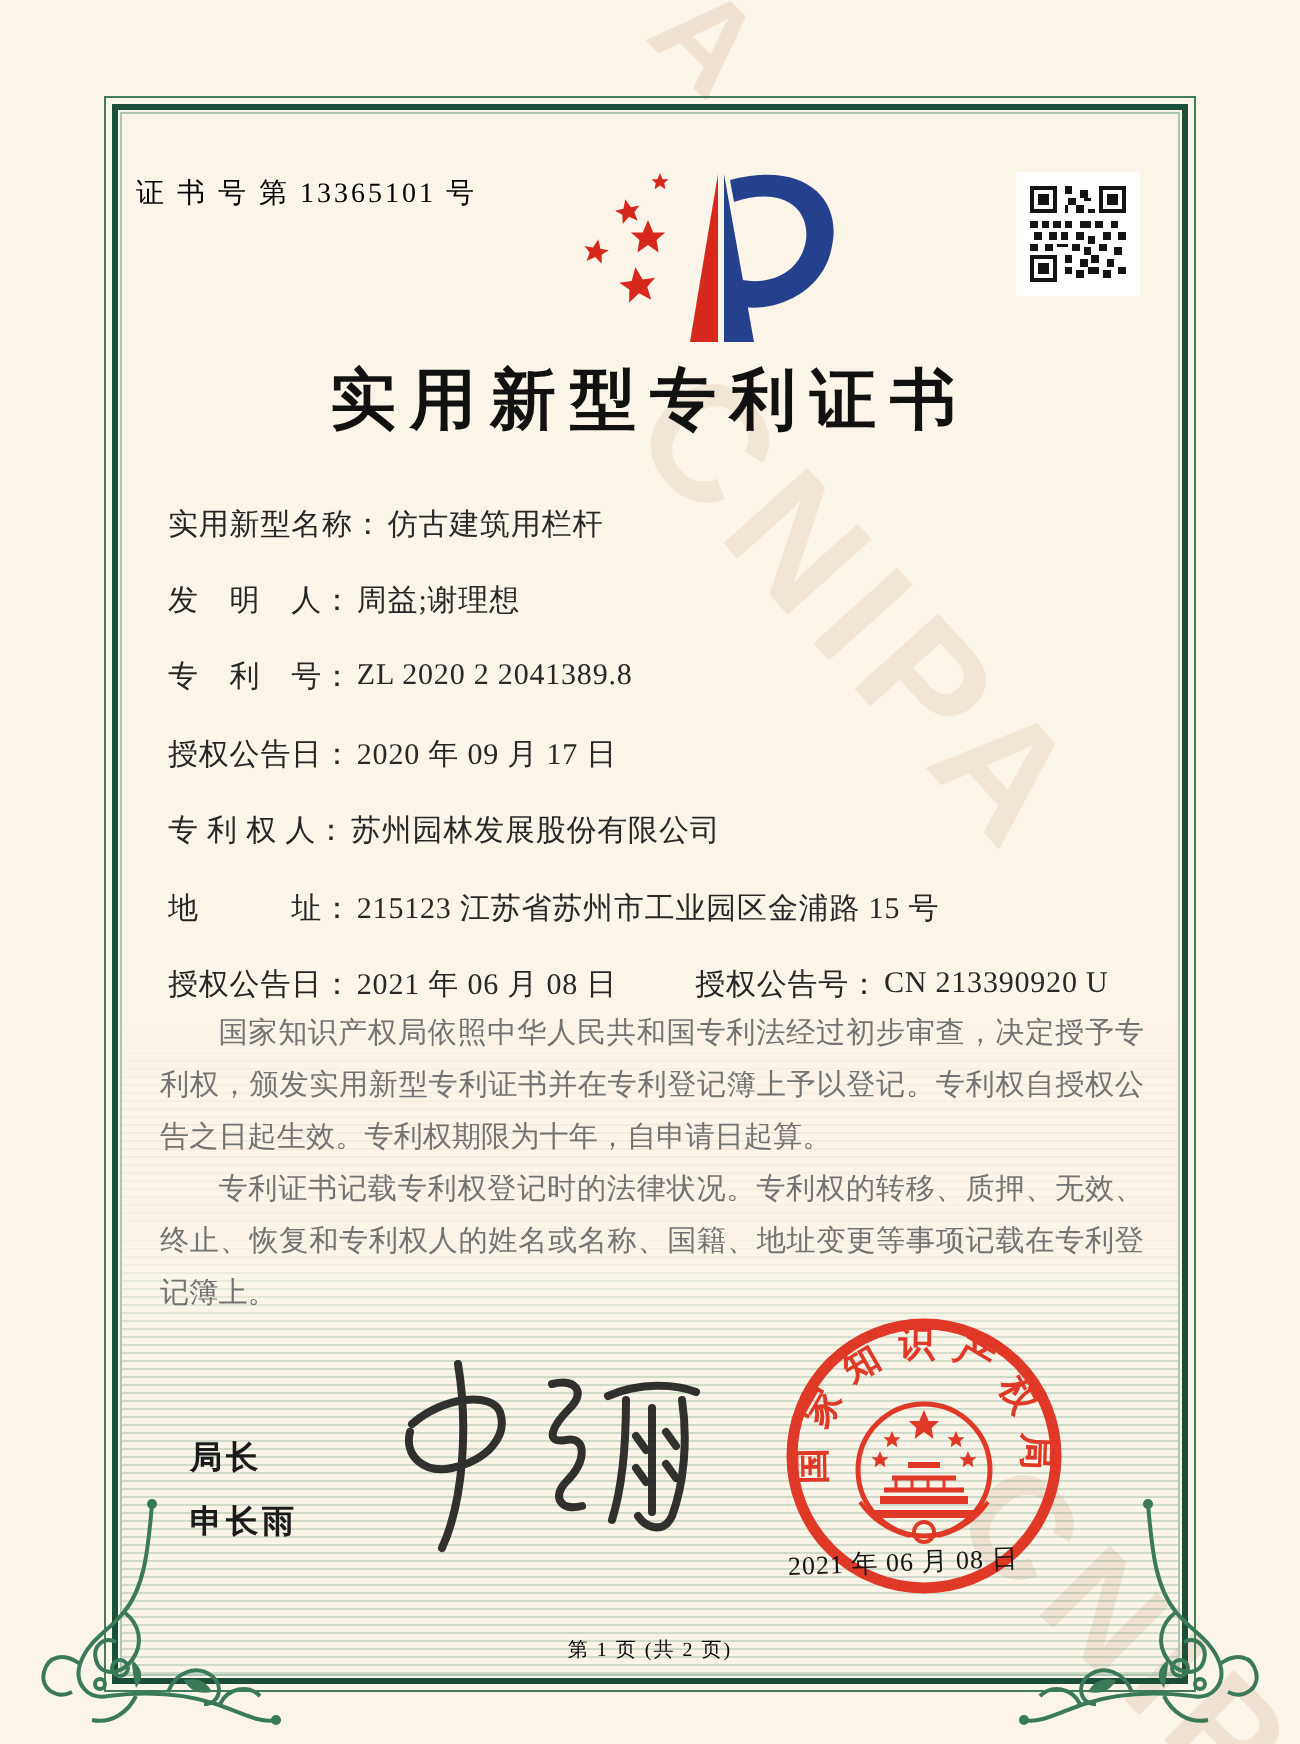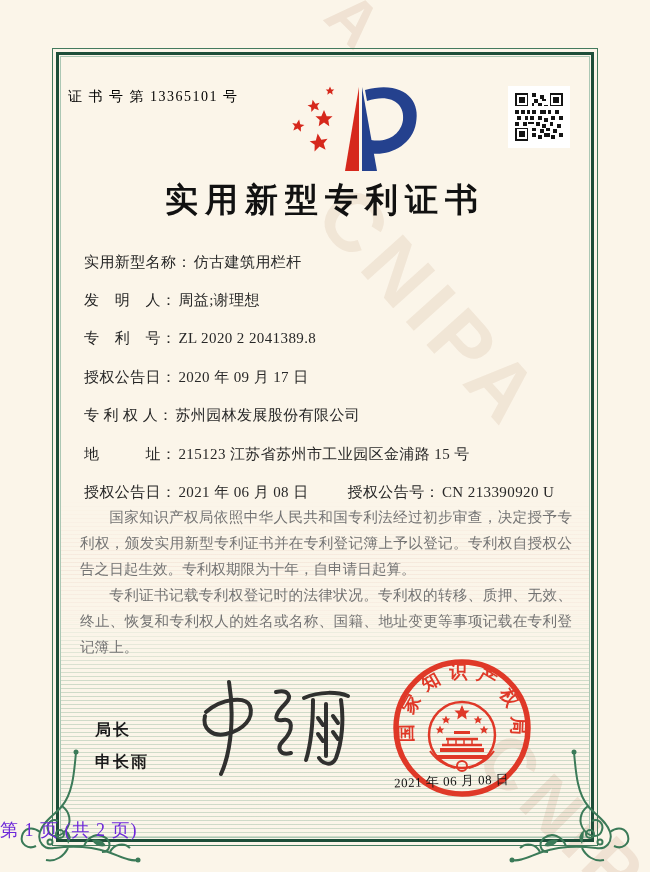--- a/index.html
+++ b/index.html
@@ -115,21 +115,21 @@
   .seal{position:absolute;left:390px;top:656px;width:144px;height:144px;opacity:0.93;}
   .seal-date{
     position:absolute;left:394px;top:772px;width:140px;
     font-size:13px;color:#141414;letter-spacing:0.5px;
     transform:rotate(-2deg);
     white-space:nowrap;
   }
 
   .footer{
     position:absolute;left:0;right:0;top:818px;
-    text-align:left;font-size:18px;color:#6d28d9;letter-spacing:1px;
+    text-align:center;font-size:10px;color:#000000;letter-spacing:1px;
   }
 
   .ornament{position:absolute;width:132px;height:132px;}
   .orn-bl{left:14px;top:742px;}
   .orn-br{left:504px;top:742px;transform:scaleX(-1);}
 </style>
 </head>
 <body>
 
 <div class="page">

